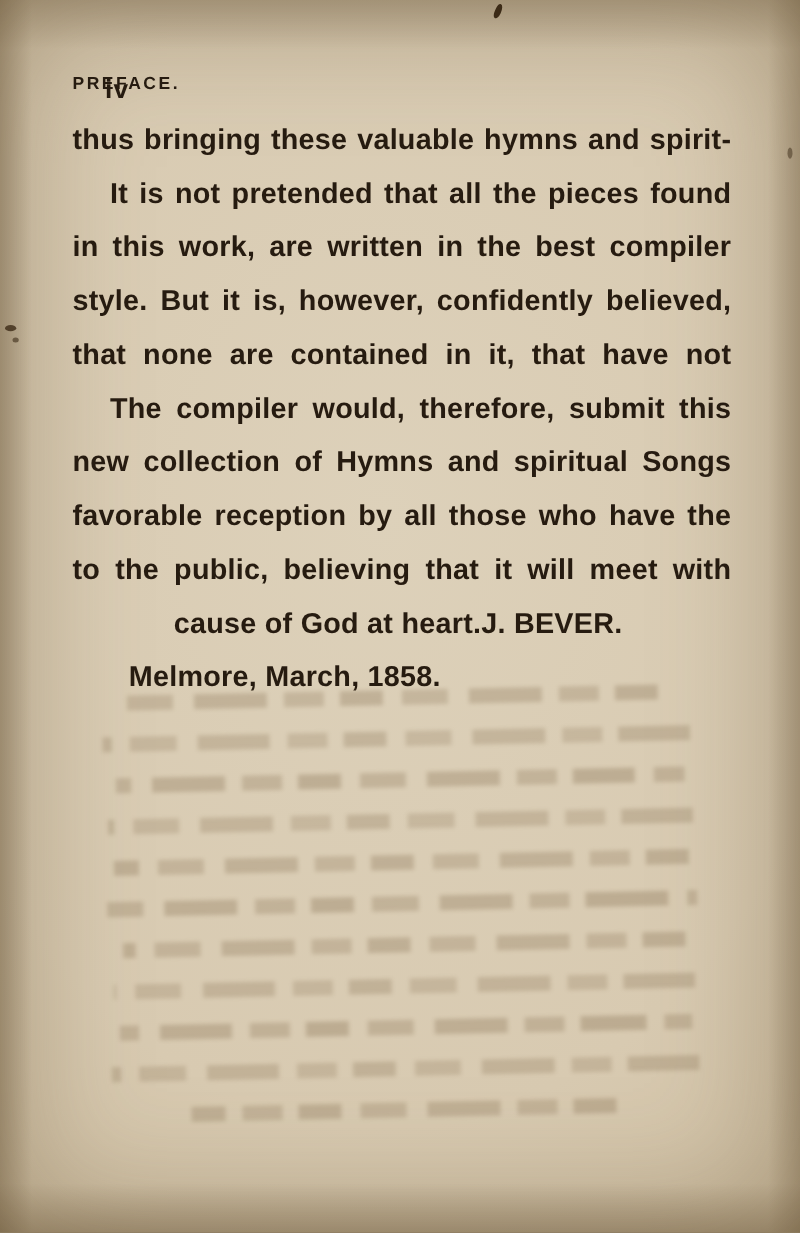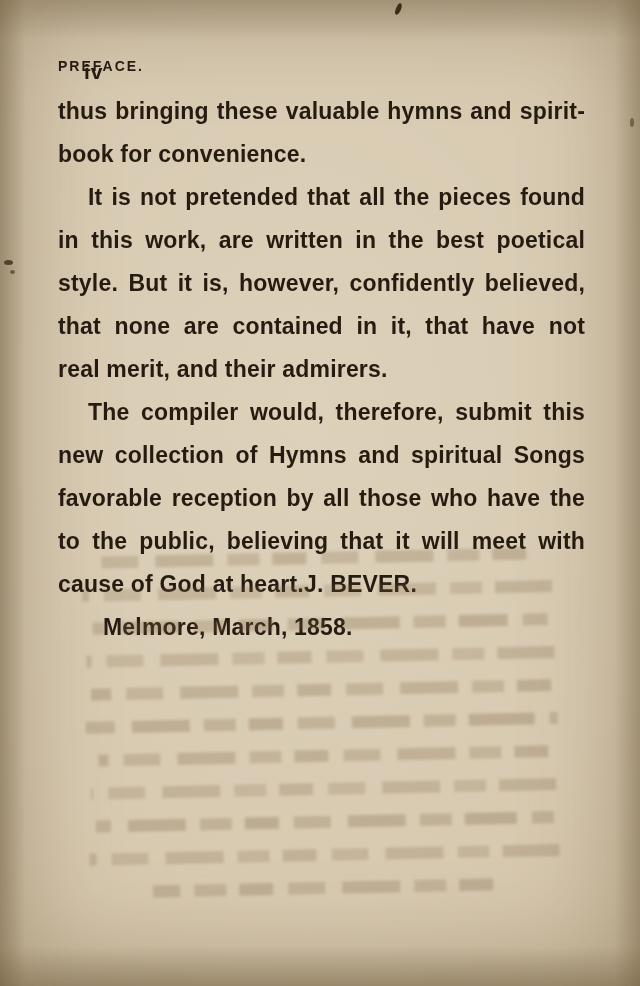--- a/index.html
+++ b/index.html
@@ -17,21 +17,21 @@
   .header{position:absolute;top:58px;left:58px;width:527px;height:26px;}
   .folio{position:absolute;left:26px;top:2px;font-size:21px;font-weight:700;letter-spacing:1px;}
   .running-title{display:block;text-align:left;font-size:14px;font-weight:700;letter-spacing:2px;}
   .body-text{
     position:absolute;top:90px;left:58px;width:527px;
     font-size:23px;font-weight:700;line-height:43px;letter-spacing:.2px;
   }
   .line{text-align:justify;text-align-last:justify;white-space:normal;}
   .line.last{text-align-last:left;}
   .line.indent{text-indent:30px;}
-  .sig-line{display:flex;justify-content:flex-start;align-items:baseline;padding-right:6px;}
+  .sig-line{display:flex;justify-content:center;align-items:baseline;padding-right:6px;}
   .dateline{text-indent:45px;text-align:left;}
   
   .bleed{position:absolute;top:552px;left:60px;width:515px;transform:rotate(-1.2deg);pointer-events:none;}
   .bl{height:12px;margin:0 0 21px 0;filter:blur(1.7px);opacity:.42;transform:scaleX(-1);
       background:repeating-linear-gradient(90deg,
         rgba(122,99,68,.65) 0 34px, rgba(122,99,68,0) 34px 47px,
         rgba(122,99,68,.55) 47px 79px, rgba(122,99,68,0) 79px 93px,
         rgba(122,99,68,.62) 93px 151px, rgba(122,99,68,0) 151px 168px,
         rgba(122,99,68,.55) 168px 205px, rgba(122,99,68,0) 205px 220px);}
   .bl:nth-child(2n){background-position:23px 0;opacity:.38;}
@@ -53,28 +53,26 @@
   <div class="speck s4"></div>
 
   <div class="header">
     <span class="folio">iv</span>
     <span class="running-title">PREFACE.</span>
   </div>
 
   <div class="body-text">
     <div>
       <div class="line">thus bringing these valuable hymns and spirit-</div>
-      <div class="line last">book for convenience.</div>
     </div>
     <div>
       <div class="line indent">It is not pretended that all the pieces found</div>
-      <div class="line">in this work, are written in the best poetical</div>
+      <div class="line">in this work, are written in the best compiler</div>
       <div class="line">style. But it is, however, confidently believed,</div>
       <div class="line">that none are contained in it, that have not</div>
-      <div class="line last">real merit, and their admirers.</div>
     </div>
     <div>
       <div class="line indent">The compiler would, therefore, submit this</div>
       <div class="line">new collection of Hymns and spiritual Songs</div>
       <div class="line">favorable reception by all those who have the</div>
       <div class="line">to the public, believing that it will meet with</div>
       <div class="sig-line">
         <span>cause of God at heart.</span>
         <span>J. BEVER.</span>
       </div>

